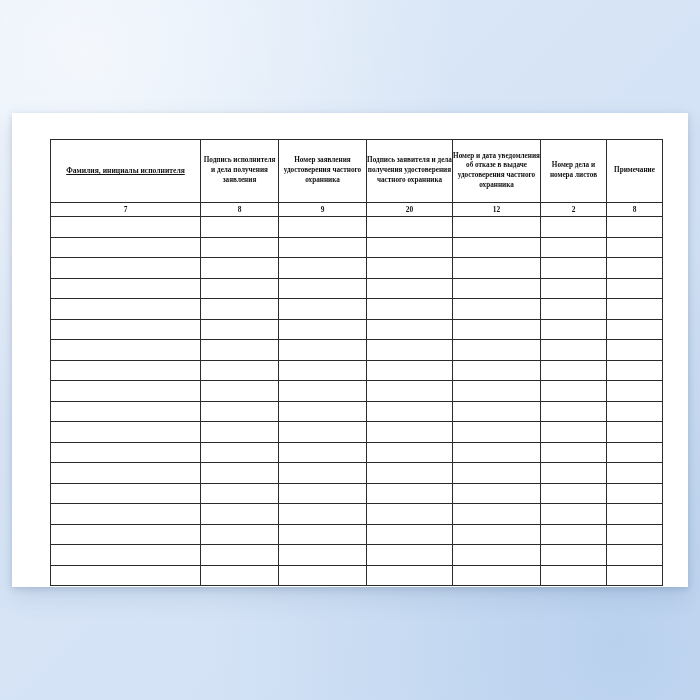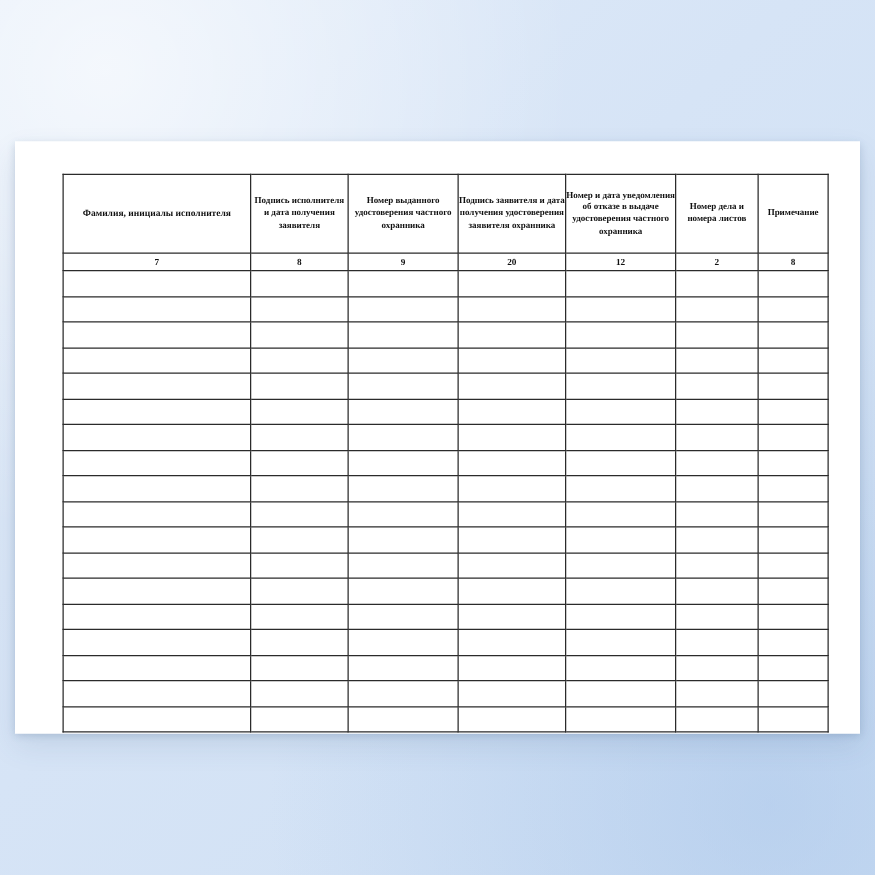--- a/index.html
+++ b/index.html
@@ -59,20 +59,21 @@
     height: 62px;
     font-weight: bold;
     font-size: 7.2px;
     line-height: 1.35;
     text-align: center;
     padding: 2px 3px;
     color: #111111;
   }
   th.head-cell.wide {
     font-size: 7.6px;
+    text-decoration: underline;
   }
   td.num-cell {
     height: 13px;
     text-align: center;
     font-size: 7.4px;
     font-weight: bold;
     color: #111111;
   }
   td.data-cell {
     height: 19.5px;
@@ -98,23 +99,23 @@
             <col class="c1">
             <col class="c2">
             <col class="c3">
             <col class="c4">
             <col class="c5">
             <col class="c6">
         </colgroup>
         <thead>
           <tr>
             <th class="head-cell wide">Фамилия, инициалы исполнителя</th>
-            <th class="head-cell">Подпись исполнителя и дата получения заявителя</th>
-            <th class="head-cell">Номер выданного удостоверения частного охранника</th>
-            <th class="head-cell">Подпись заявителя и дата получения удостоверения заявителя охранника</th>
+            <th class="head-cell">Подпись исполнителя и дела получения заявления</th>
+            <th class="head-cell">Номер заявления удостоверения частного охранника</th>
+            <th class="head-cell">Подпись заявителя и дела получения удостоверения частного охранника</th>
             <th class="head-cell">Номер и дата уведомления об отказе в выдаче удостоверения частного охранника</th>
             <th class="head-cell">Номер дела и номера листов</th>
             <th class="head-cell">Примечание</th>
           </tr>
           <tr>
             <td class="num-cell">7</td>
             <td class="num-cell">8</td>
             <td class="num-cell">9</td>
             <td class="num-cell">20</td>
             <td class="num-cell">12</td>

